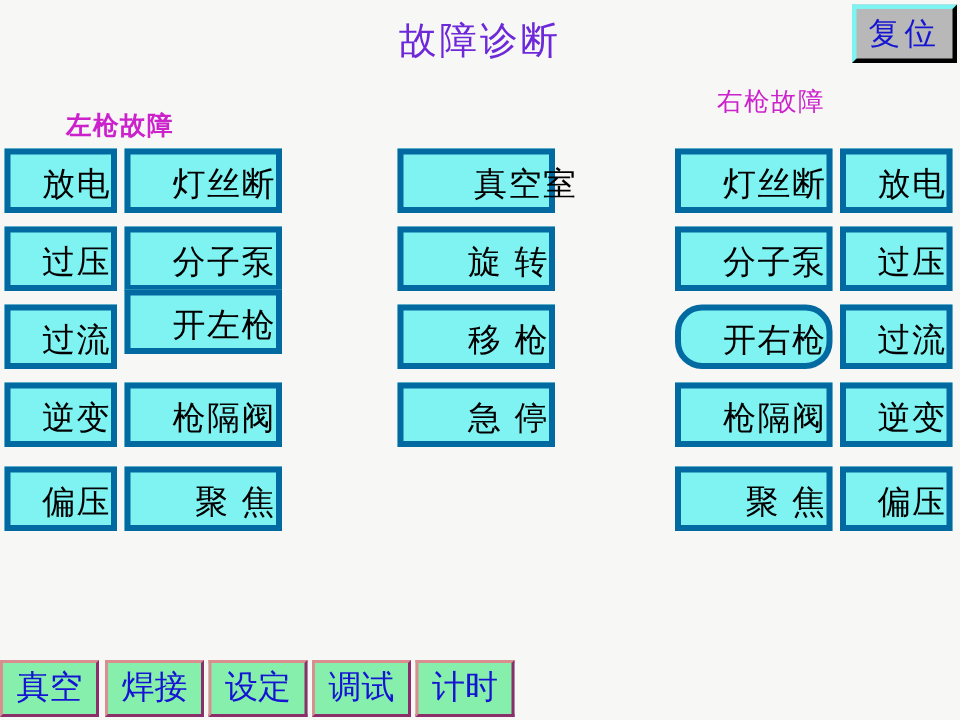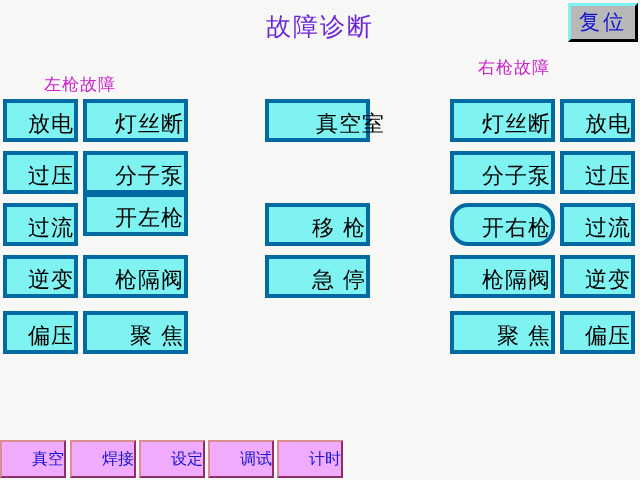--- a/index.html
+++ b/index.html
@@ -62,21 +62,21 @@
 
   
   .section-label {
     position: absolute;
     color: #cc22cc;
     font-size: 17px;
     line-height: 20px;
     letter-spacing: 1px;
     white-space: nowrap;
   }
-  .section-label.left  { left: 44px;  top: 74px; }
+  .section-label.left  { left: 44px;  top: 74px; font-weight: bold; }
   .section-label.right { left: 478px; top: 58px; font-family: Liberation Serif, serif; }
 
   
   .fbtn {
     position: absolute;
     background: #7ff2f2;
     border: 4px solid #0369a1;
     box-sizing: border-box;
     color: #000000;
     font-size: 22px;
@@ -90,30 +90,30 @@
   .fbtn.wide { width: 105px; }
   .fbtn.narrow { width: 75px; }
   .fbtn.mid { width: 105px; letter-spacing: 1px; }
 
   
   .tbtn {
     position: absolute;
     top: 440px;
     width: 66px;
     height: 38px;
-    background: #f0abfc;
+    background: #86efac;
     border-top: 2px solid #d98f8f;
     border-left: 2px solid #d98f8f;
     border-right: 2px solid #8b2f6b;
     border-bottom: 2px solid #8b2f6b;
     box-sizing: border-box;
     color: #1414d2;
-    font-size: 16px;
+    font-size: 22px;
     line-height: 33px;
-    text-align: right;
+    text-align: center;
     letter-spacing: 0px;
     cursor: pointer;
     white-space: nowrap;
   }
 </style>
 </head>
 <body>
 
 <div id="screen">
 
@@ -134,20 +134,21 @@
   <div class="fbtn narrow" style="left:3px;  top:203px;">过流</div>
   <div class="fbtn wide" style="left:83px; top:193px;">开左枪</div>
 
   <div class="fbtn narrow" style="left:3px;  top:255px;">逆变</div>
   <div class="fbtn wide" style="left:83px; top:255px;">枪隔阀</div>
 
   <div class="fbtn narrow" style="left:3px;  top:311px;">偏压</div>
   <div class="fbtn wide" style="left:83px; top:311px;">聚  焦</div>
 
   <div class="fbtn mid" style="left:265px; top:99px;padding-left:47px;">真空室</div>
+  <div class="fbtn mid" style="left:265px; top:151px;">旋    转</div>
   <div class="fbtn mid" style="left:265px; top:203px;">移    枪</div>
   <div class="fbtn mid" style="left:265px; top:255px;">急    停</div>
 
   <div class="fbtn wide" style="left:450px; top:99px;">灯丝断</div>
   <div class="fbtn narrow" style="left:560px; top:99px;">放电</div>
 
   <div class="fbtn wide" style="left:450px; top:151px;">分子泵</div>
   <div class="fbtn narrow" style="left:560px; top:151px;">过压</div>
 
   <div class="fbtn wide" style="left:450px; top:203px;border-radius:18px;">开右枪</div>

